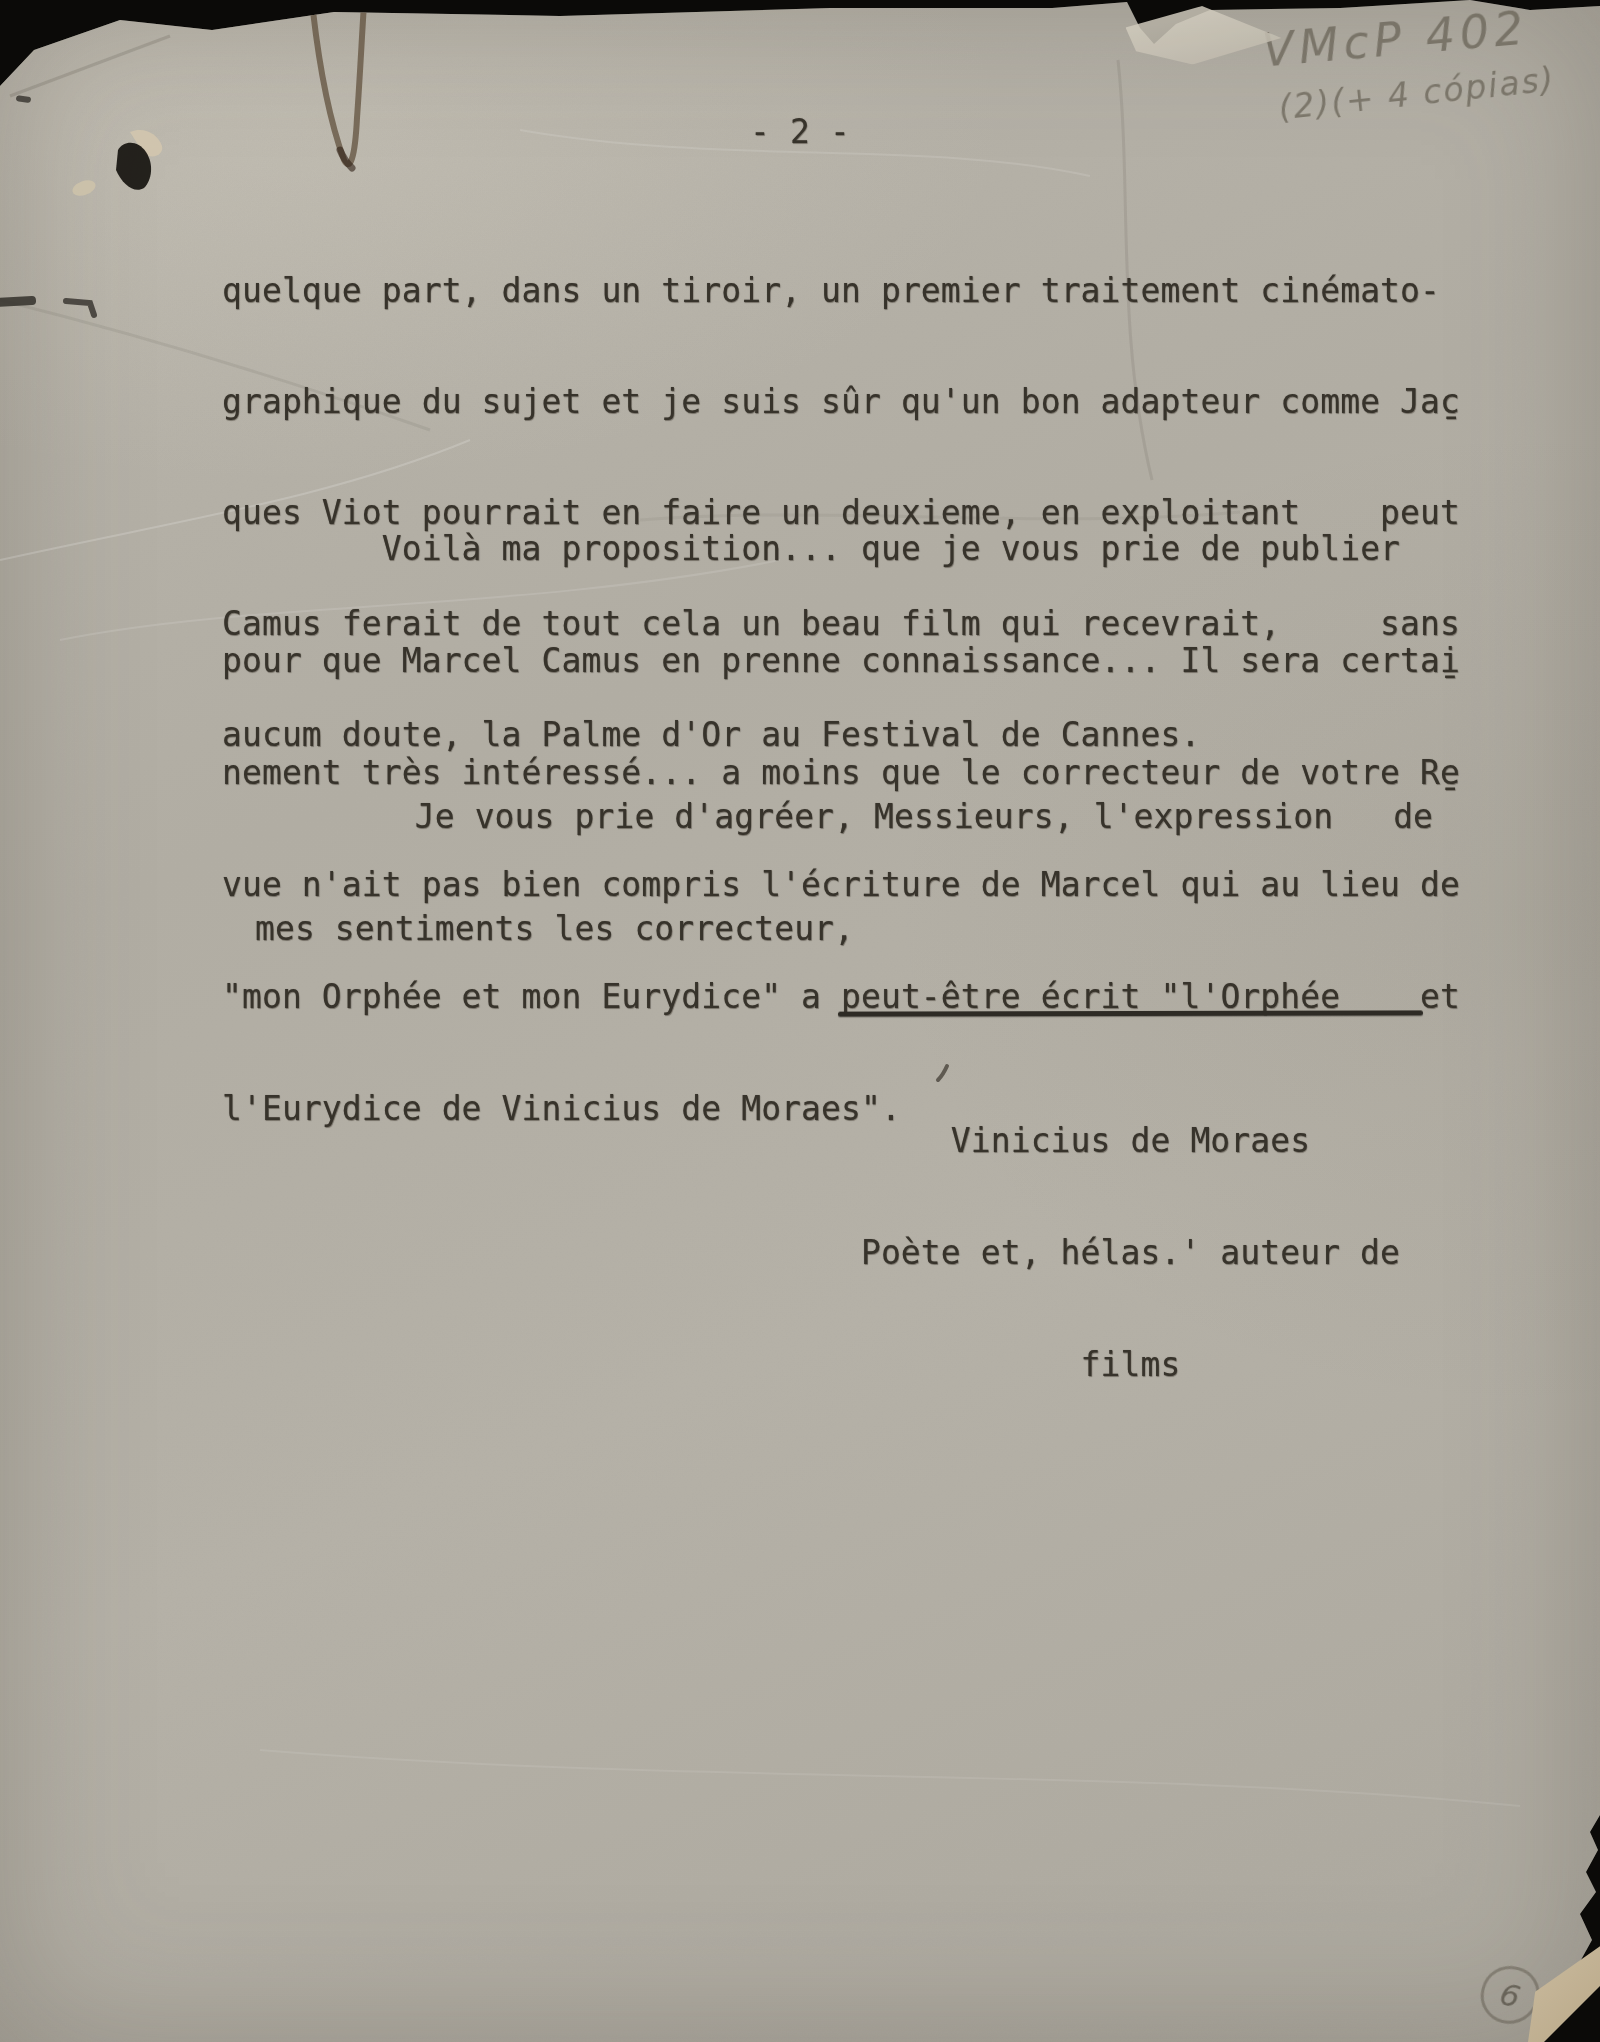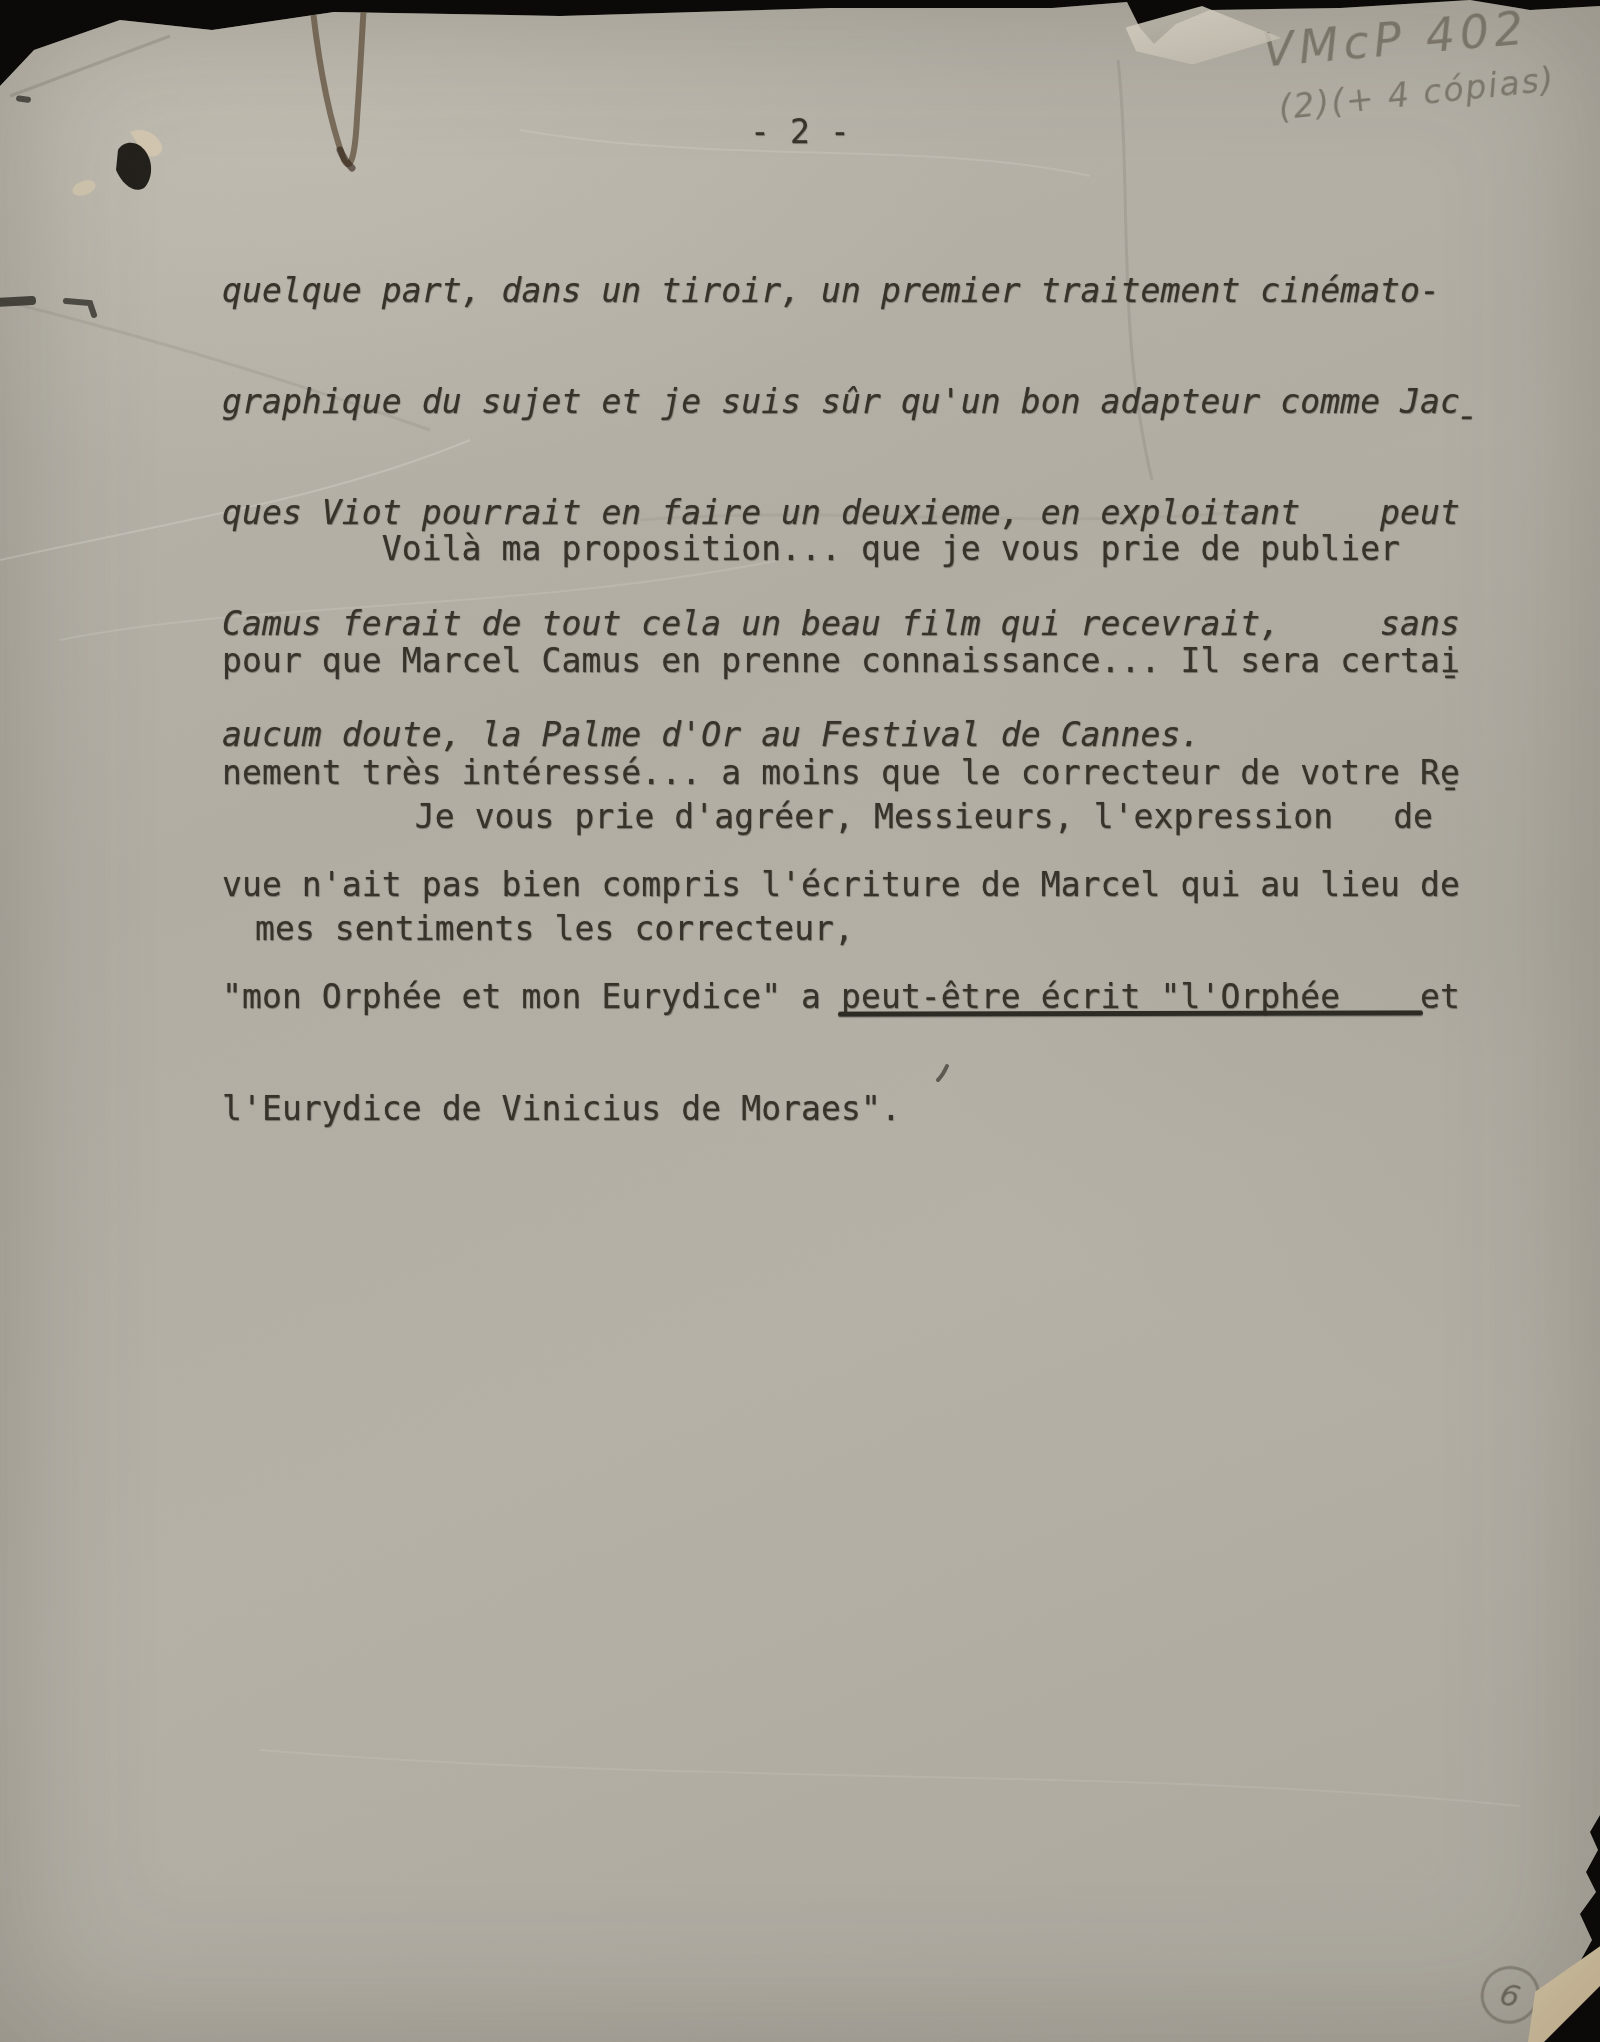--- a/index.html
+++ b/index.html
@@ -24,21 +24,21 @@
     box-shadow: inset 0 0 150px rgba(70,64,52,.30);
   }
   .texture{position:absolute;left:0;top:0;pointer-events:none;}
   .typed{
     position:absolute;white-space:pre;
     color:#37332b;
     font-size:33px;letter-spacing:.1px;
     text-shadow:.6px .6px .8px rgba(55,49,41,.45), 0 0 1px rgba(55,49,41,.35);
     filter:blur(.3px);
   }
-  .lh33 .line{line-height:33px;font-style:italic;} .lh34 .line{line-height:34px;}
+  .lh33 .line{line-height:33px;} .lh34 .line{line-height:34px;}
   .page-number{left:0;width:1600px;top:112px;text-align:center;}
   .para1{left:222px;top:196px;}
   .para2{left:222px;top:454px;}
   .para3{left:222px;top:722px;margin-left:33px;}
   .sig-rule{
     position:absolute;left:838px;top:1011px;width:585px;height:5px;
     background:#2e2b25;border-radius:3px;filter:blur(.4px);
     transform:rotate(-.12deg);
     box-shadow:0 1px 1px rgba(46,43,37,.4);
   }
@@ -132,20 +132,25 @@
     <div class="line">l'Eurydice de Vinicius de Moraes".</div>
   </div>
 
   <div class="typed para3 lh34">
     <div class="line">        Je vous prie d'agréer, Messieurs, l'expression   de</div>
     <div class="line">mes sentiments les correcteur,</div>
   </div>
 
   <div class="sig-rule"></div>
 
+  <div class="typed sig-block lh34">
+    <div class="line">Vinicius de Moraes</div>
+    <div class="line">Poète et, hélas.' auteur de</div>
+    <div class="line">films</div>
+  </div>
 
 
   <div class="pencil pencil-code">VMcP 402</div>
   <div class="pencil pencil-copies">(2)(+ 4 cópias)</div>
 
   <div class="circled-number">6</div>
 </div>
 
 <div class="torn-sliver"></div>
 <div class="black-corner"></div>

